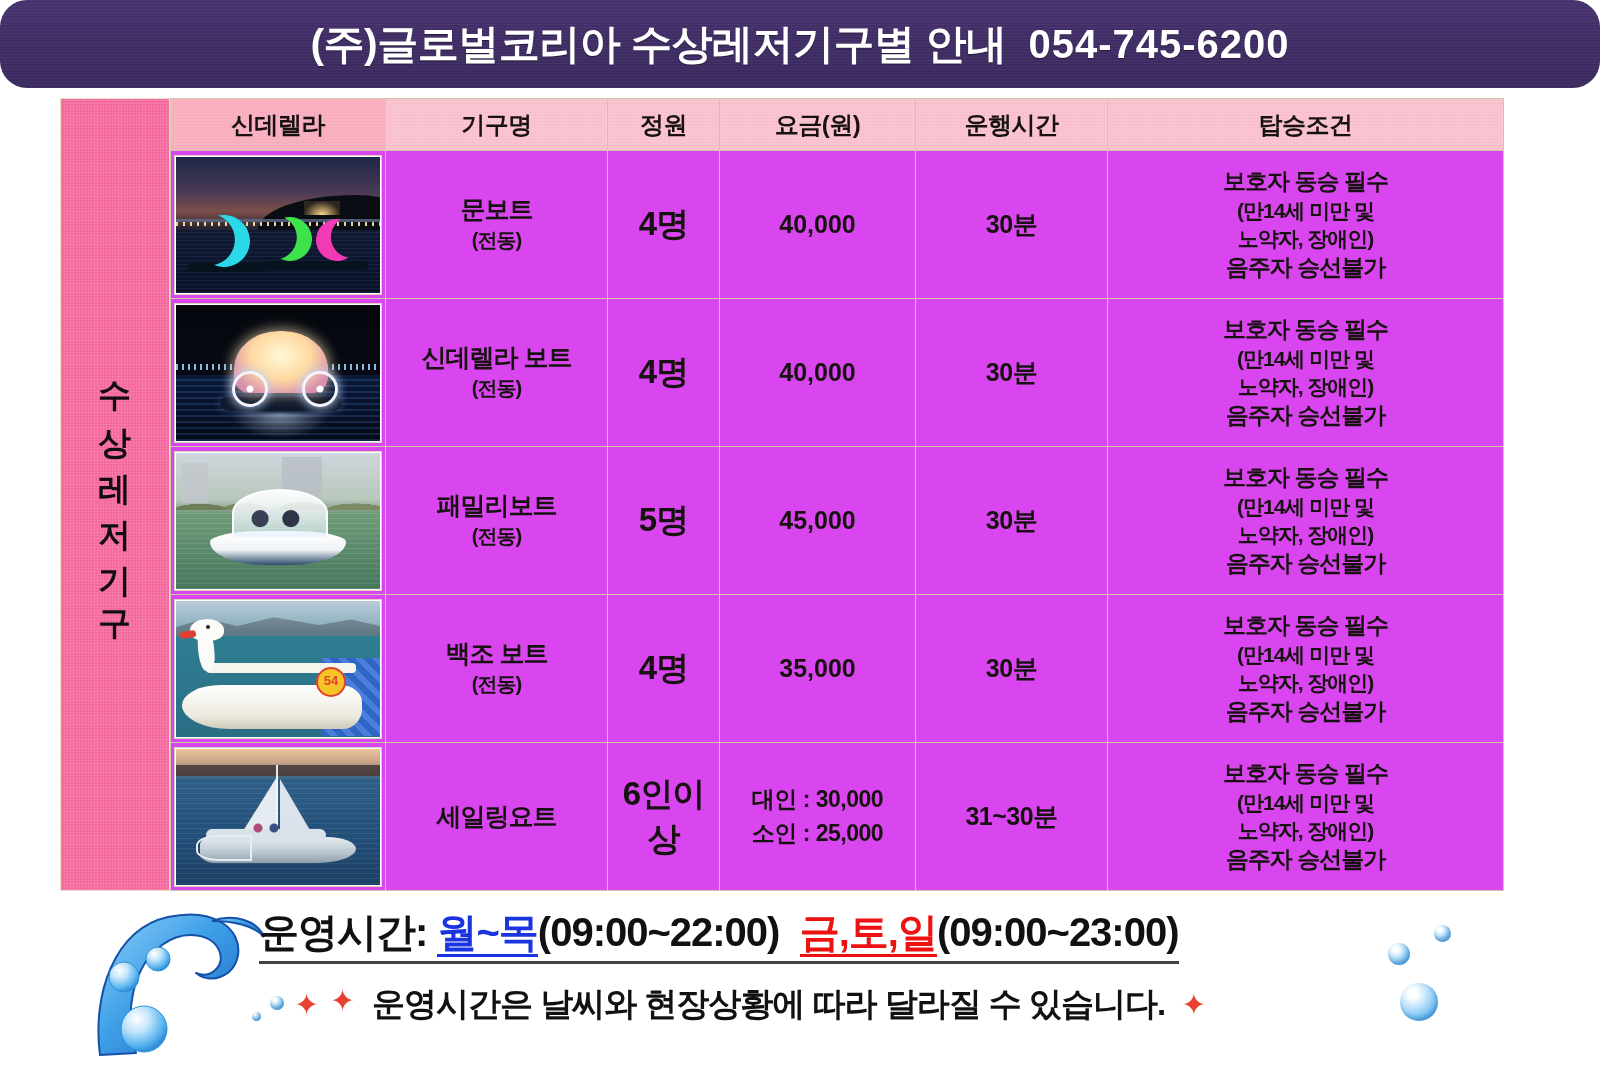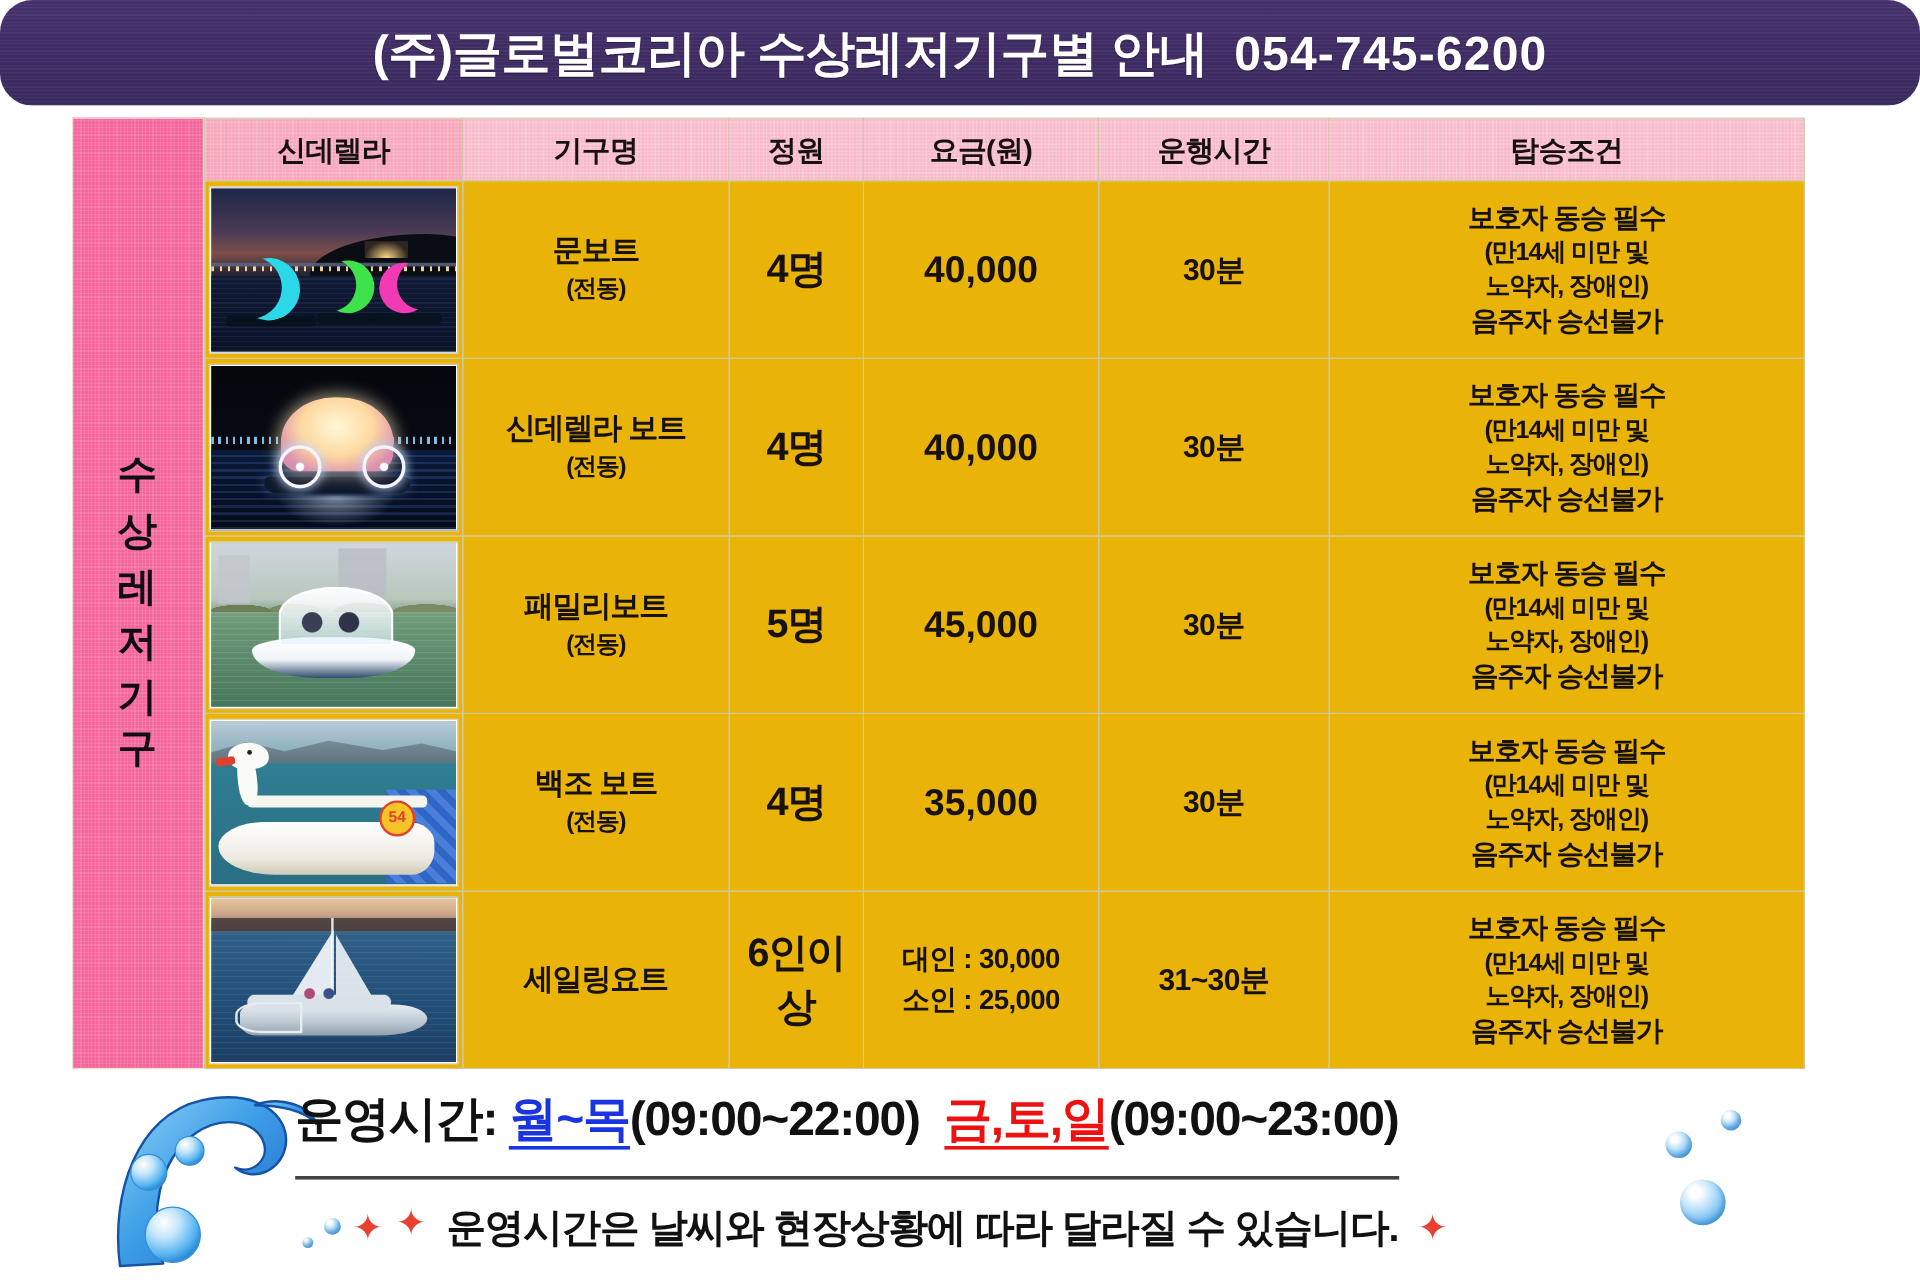--- a/index.html
+++ b/index.html
@@ -84,27 +84,27 @@
       repeating-linear-gradient(90deg, rgba(255,255,255,.15) 0 1px, rgba(0,0,0,0) 1px 3px),
       #f7a7ba;
   }
   .c-photo{width:215px;}
   .c-name{width:222px;}
   .c-cap{width:112px;}
   .c-fee{width:196px;}
   .c-time{width:192px;}
   .c-cond{width:396px;}
 
-  table.main tbody td{ background:#eab308; height:148px; }
+  table.main tbody td{ background:#d946ef; height:148px; }
   td.photo-cell{ padding:4px 0; }
 
   .name-main{font-size:25px;font-weight:bold;letter-spacing:-1px;line-height:1.15;}
   .name-sub{font-size:20px;font-weight:bold;letter-spacing:-1px;margin-top:3px;}
   .cap{font-size:33px;font-weight:bold;letter-spacing:-1px;}
-  .fee{font-size:31px;font-weight:bold;letter-spacing:0px;}
+  .fee{font-size:25px;font-weight:bold;letter-spacing:0px;}
   .fee-line{font-size:23px;font-weight:bold;line-height:1.45;letter-spacing:-0.5px;white-space:nowrap;}
   .time{font-size:25px;font-weight:bold;letter-spacing:-0.5px;}
   .cond{font-size:22px;font-weight:bold;line-height:1.33;letter-spacing:-1px;}
   .cond .l1{font-size:23px;}
   .cond .l2,.cond .l3{font-size:21px;}
   .cond .l4{font-size:23px;}
 
   
   .photo{
     width:204px;height:136px;margin:0 auto;
@@ -228,21 +228,21 @@
                radial-gradient(circle at 60% 50%,#3c4f86 0 4px,rgba(0,0,0,0) 5px);}
   .ytrampo{position:absolute;left:20px;top:86px;width:52px;height:22px;
     border:2px solid #e6ecf0;border-radius:40% 0 0 40%;}
 
   
   .footer{position:absolute;left:0;top:891px;width:1600px;height:176px;background:#ffffff;}
   .wave-art{position:absolute;left:92px;top:12px;width:200px;height:160px;}
   .foot-text{position:absolute;left:246px;top:14px;width:1130px;}
   .line1{
     font-size:40px;font-weight:bold;color:#111111;white-space:nowrap;letter-spacing:-1px;
-    border-bottom:3px solid #444;display:inline-block;padding-bottom:20px;
+    border-bottom:3px solid #444;display:inline-block;padding-bottom:1px;margin-left:13px;
   }
   .line1 .blue{color:#1a35e0;border-bottom:3px solid #1a35e0;}
   .line1 .red{color:#ee1111;border-bottom:3px solid #ee1111;}
   .line2{
     margin-top:18px;font-size:33px;font-weight:bold;color:#111111;letter-spacing:-1px;white-space:nowrap;
     display:flex;align-items:center;
   }
   .bubble{position:absolute;border-radius:50%;
     background:radial-gradient(circle at 34% 28%, #ffffff 0 12%, #bfe3fb 38%, #57b3ef 78%, #2f93db 100%);
     box-shadow:inset -2px -3px 4px rgba(30,90,160,.35);}

